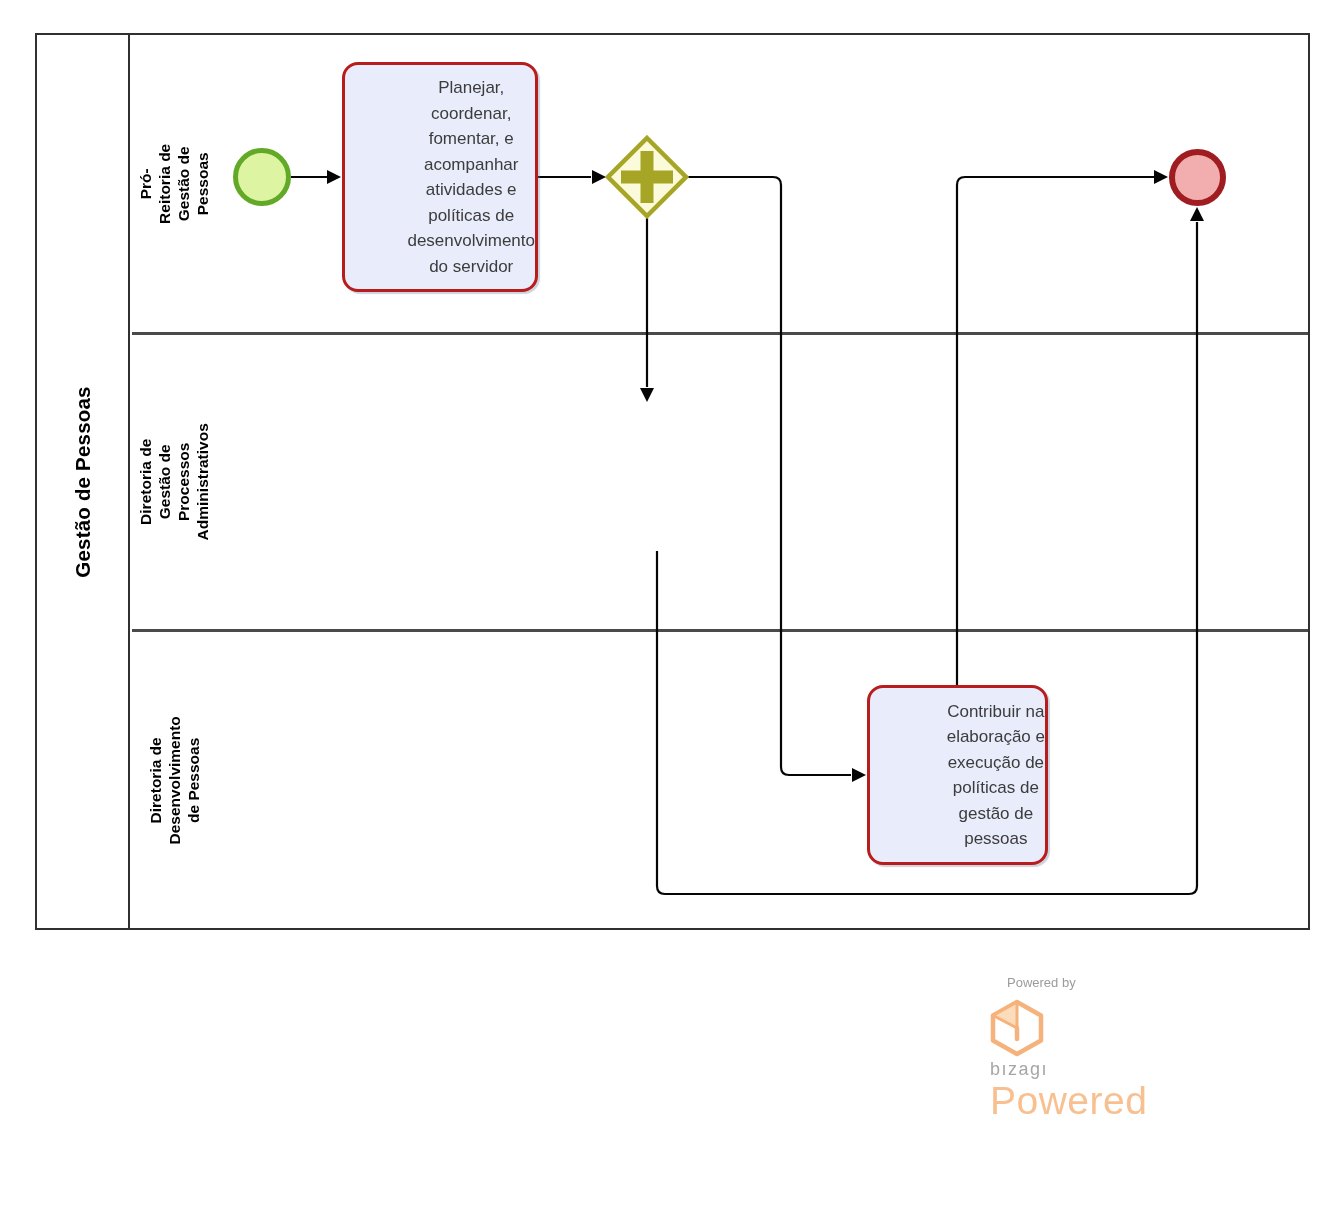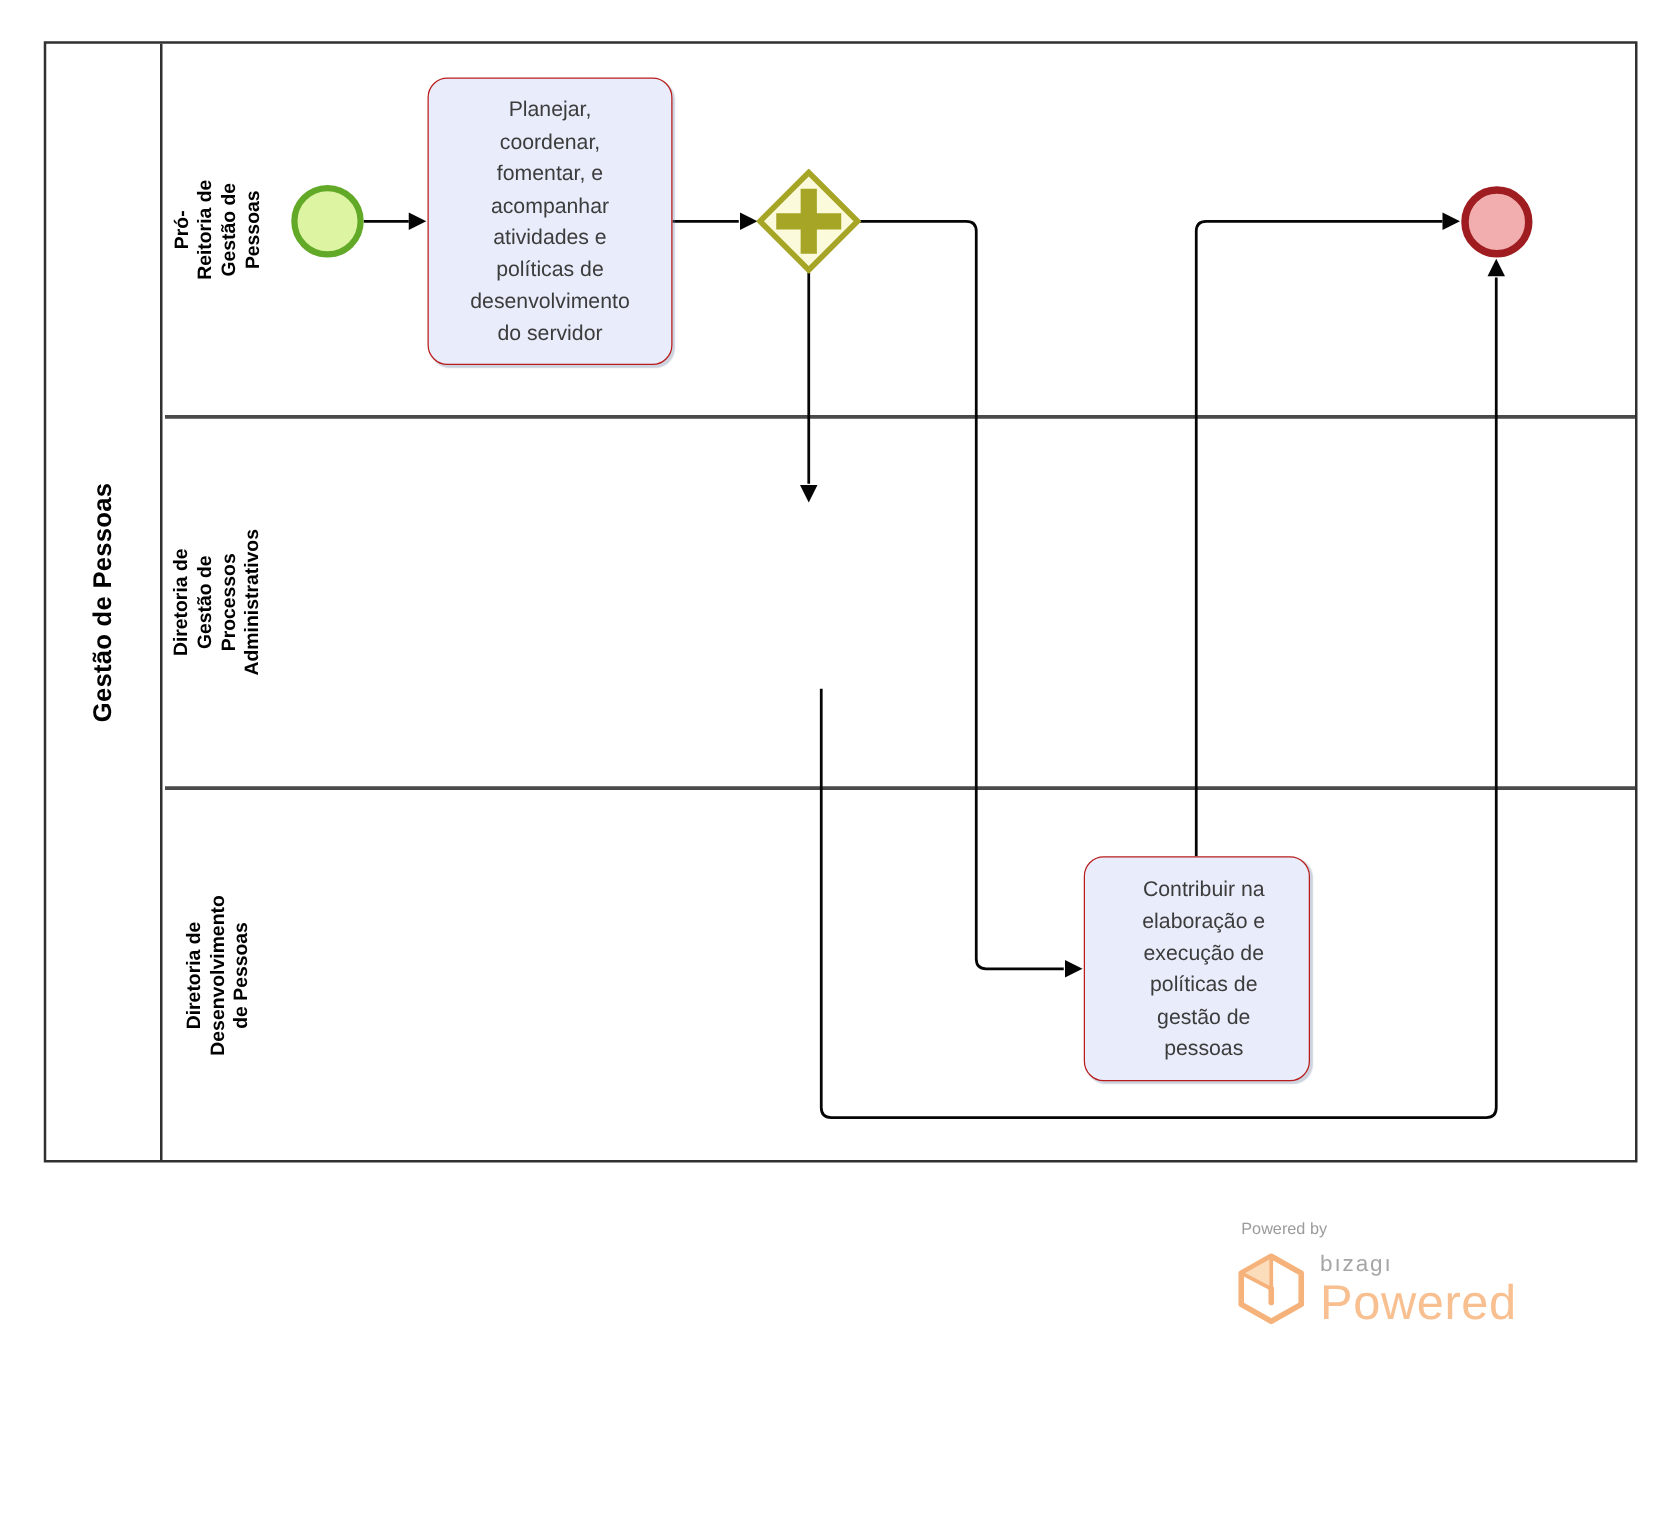--- a/index.html
+++ b/index.html
@@ -13,38 +13,38 @@
   .lanes{position:absolute;left:95px;top:0;right:0;bottom:0;display:flex;flex-direction:column;}
   .lane{position:relative;box-sizing:border-box;}
   .lane+.lane{border-top:3px solid #4a4a4a;}
   .lane1{height:297px;}
   .lane2{height:297px;}
   .lane3{flex:1;}
   .lane-label-box{position:absolute;left:2px;top:0;width:82px;height:100%;display:flex;align-items:center;justify-content:center;}
   .lane-label{transform:rotate(-90deg);width:290px;text-align:center;white-space:pre-line;font-size:15.5px;font-weight:bold;line-height:1.22;color:#000;}
 
   
-  .task{position:absolute;box-sizing:border-box;background:#e9edfb;border:1px solid #b91c1c;border-radius:16px;display:flex;align-items:center;justify-content:center;box-shadow:2px 2px 1px rgba(110,130,160,.35);}
+  .task{position:absolute;box-sizing:border-box;background:#e9edfb;border:3px solid #b91c1c;border-radius:16px;display:flex;align-items:center;justify-content:flex-end;box-shadow:2px 2px 1px rgba(110,130,160,.35);}
   .task-label{white-space:pre-line;text-align:center;font-size:17px;line-height:1.5;color:#3c3c3c;}
   .task-planejar{left:342px;top:62px;width:196px;height:230px;}
   .task-gerir{left:556px;top:403px;width:180px;height:148px;}
   .task-contribuir{left:867px;top:685px;width:181px;height:180px;padding-left:11px;}
 
   .event{position:absolute;box-sizing:border-box;border-radius:50%;}
   .event-start{left:233px;top:148px;width:58px;height:58px;background:#ddf4a2;border:5px solid #61a927;}
   .event-end{left:1169px;top:149px;width:57px;height:57px;background:#f2aeae;border:6px solid #9f1d20;}
 
   .gateway{position:absolute;left:605px;top:135px;width:84px;height:84px;}
 
   .connectors{position:absolute;left:0;top:0;width:1342px;height:1224px;pointer-events:none;}
 
   
   .branding{position:absolute;left:990px;top:975px;width:260px;}
-  .powered-by{font-size:13px;color:#9b9b9b;margin-left:3px;}
-  .brand-row{display:flex;align-items:center;margin-top:9px;}
+  .powered-by{font-size:13px;color:#9b9b9b;margin-left:17px;}
+  .brand-row{display:flex;align-items:flex-start;margin-top:9px;flex-direction:column;}
   .brand-hex{flex:0 0 auto;margin-right:12px;}
   .brand-texts{display:flex;flex-direction:column;}
   .brand-name{font-size:18px;color:#a6a6a6;letter-spacing:1.5px;margin-top:2px;}
   .brand-product{font-size:39px;line-height:1;color:#f8c090;letter-spacing:.5px;margin-top:1px;}
 </style>
 </head>
 <body>
 
 <div class="canvas">
 

